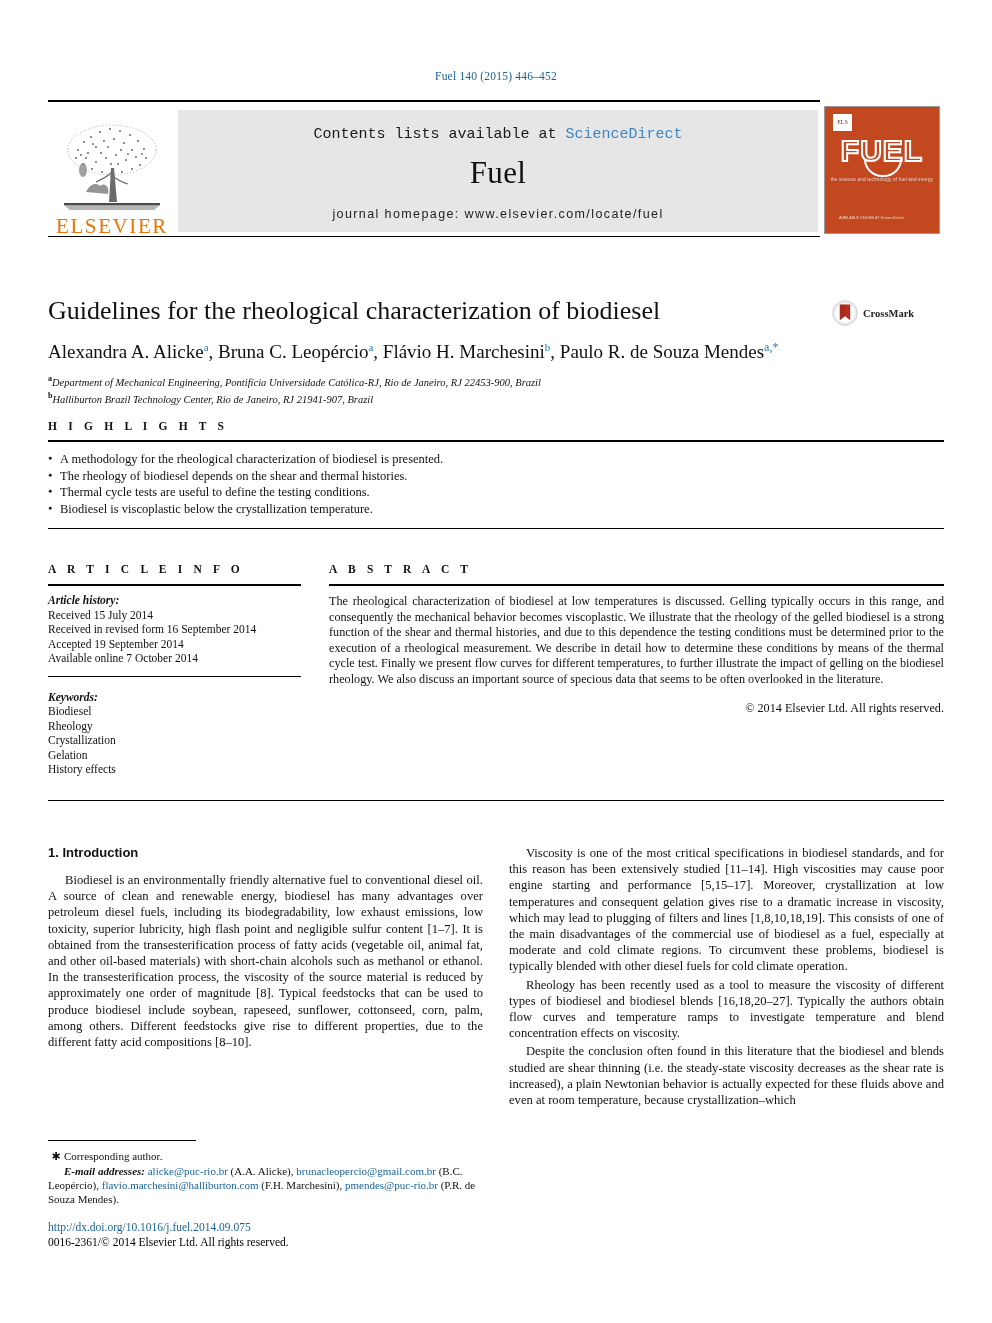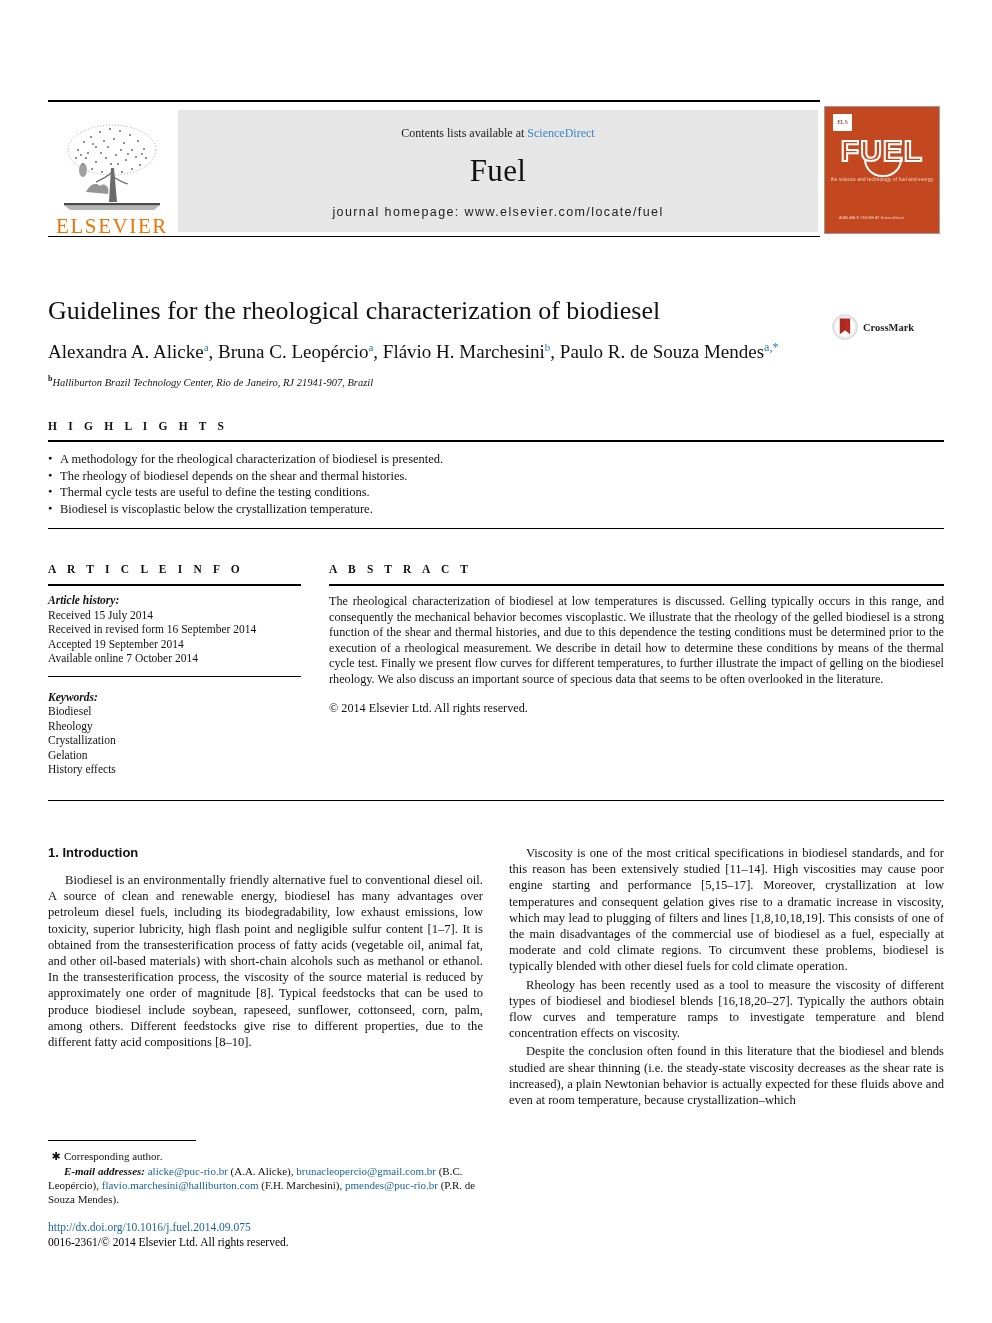--- a/index.html
+++ b/index.html
@@ -62,22 +62,22 @@
     margin-top: -4px;
   }
   .contents-box {
     position: absolute;
     top: 10px; left: 130px;
     width: 640px; height: 122px;
     background: #e6e6e6;
     text-align: center;
   }
   .contents-line {
-    font-family: Liberation Serif, serif;
-    font-size: 12px;
+    font-family: Liberation Mono, monospace;
+    font-size: 15px;
     color: #1a1a1a;
     padding-top: 16px;
   }
   .contents-line .sd { color: #3a87c8; }
   .journal-name {
     font-family: "Liberation Serif", serif;
     font-size: 31px;
     color: #111;
     margin-top: 12px;
     letter-spacing: 0.3px;
@@ -173,21 +173,21 @@
     font-family: "Liberation Serif", serif;
     font-style: italic;
     font-size: 10.5px;
     line-height: 13px;
     color: #111;
   }
   .aff-sup { font-style: normal; font-weight: bold; font-size: 8px; vertical-align: super; }
 
   .crossmark {
     position: absolute;
-    top: 314px; left: 832px;
+    top: 300px; left: 832px;
     width: 108px;
     text-align: left;
   }
   .crossmark-row { display: flex; align-items: center; gap: 5px; }
   .crossmark-label {
     font-family: "Liberation Serif", serif;
     font-weight: bold;
     font-size: 10.5px;
     color: #222;
   }
@@ -249,21 +249,21 @@
     font-family: "Liberation Serif", serif;
     font-size: 12.2px;
     line-height: 15.6px;
     color: #111;
     text-align: justify;
     margin-top: 8px;
   }
   .abs-copy {
     font-family: "Liberation Serif", serif;
     font-size: 12.2px;
-    text-align: left;
+    text-align: right;
     margin-top: 13px;
     color: #111;
   }
 
   
   .body-cols {
     position: absolute;
     top: 845px; left: 48px;
     width: 896px;
     height: 420px;
@@ -310,20 +310,21 @@
     font-size: 11.5px;
     line-height: 14.5px;
   }
   .doi-link { color: #1a6496; }
 </style>
 </head>
 <body>
 
 <div class="page">
 
+  <div class="running-head">Fuel 140 (2015) 446–452</div>
 
   <div class="masthead">
     <div class="masthead-rule-top"></div>
 
     <div class="elsevier-logo">
       <svg class="tree-svg" width="112" height="98" viewBox="0 0 112 98">
         <g fill="#5a5a5a">
           <ellipse cx="56" cy="30" rx="44" ry="25" fill="none" stroke="#6b6b6b" stroke-width="0.6" stroke-dasharray="1 2"></ellipse>
           <g opacity="0.85">
             <circle cx="22" cy="30" r="1.1"></circle>
@@ -399,20 +400,21 @@
 
     <div class="masthead-rule-bottom"></div>
   </div>
 
   <div class="title-block">
     <h1 class="paper-title">Guidelines for the rheological characterization of biodiesel</h1>
     <div class="authors">
       Alexandra A. Alicke<span class="aff-mark">a</span>, Bruna C. Leopércio<span class="aff-mark">a</span>, Flávio H. Marchesini<span class="aff-mark">b</span>, Paulo R. de Souza Mendes<span class="aff-mark-star">a,*</span>
     </div>
     <div class="affiliations">
+      <div><span class="aff-sup">a</span><span>Department of Mechanical Engineering, Pontifícia Universidade Católica-RJ, Rio de Janeiro, RJ 22453-900, Brazil</span></div>
       <div><span class="aff-sup">b</span><span>Halliburton Brazil Technology Center, Rio de Janeiro, RJ 21941-907, Brazil</span></div>
     </div>
   </div>
 
   <div class="crossmark">
     <div class="crossmark-row">
       <svg width="26" height="26" viewBox="0 0 40 40">
         <circle cx="20" cy="20" r="19" fill="#e8ecef" stroke="#b9c3ca" stroke-width="1"></circle>
         <circle cx="20" cy="20" r="15" fill="#ffffff"></circle>
         <path d="M12 7 L28 7 L28 31 L20 25 L12 31 Z" fill="#b42b22"></path>

